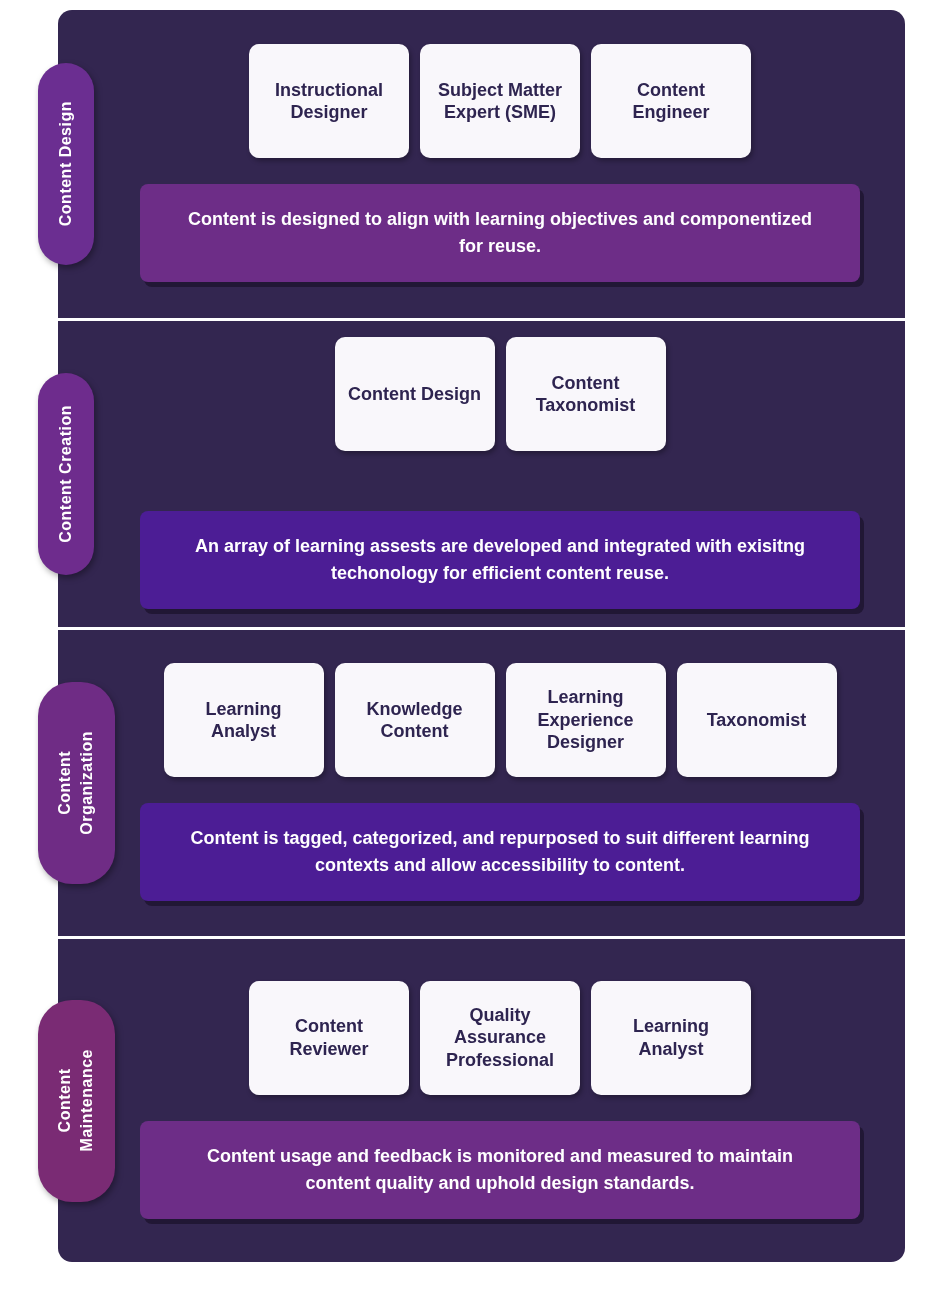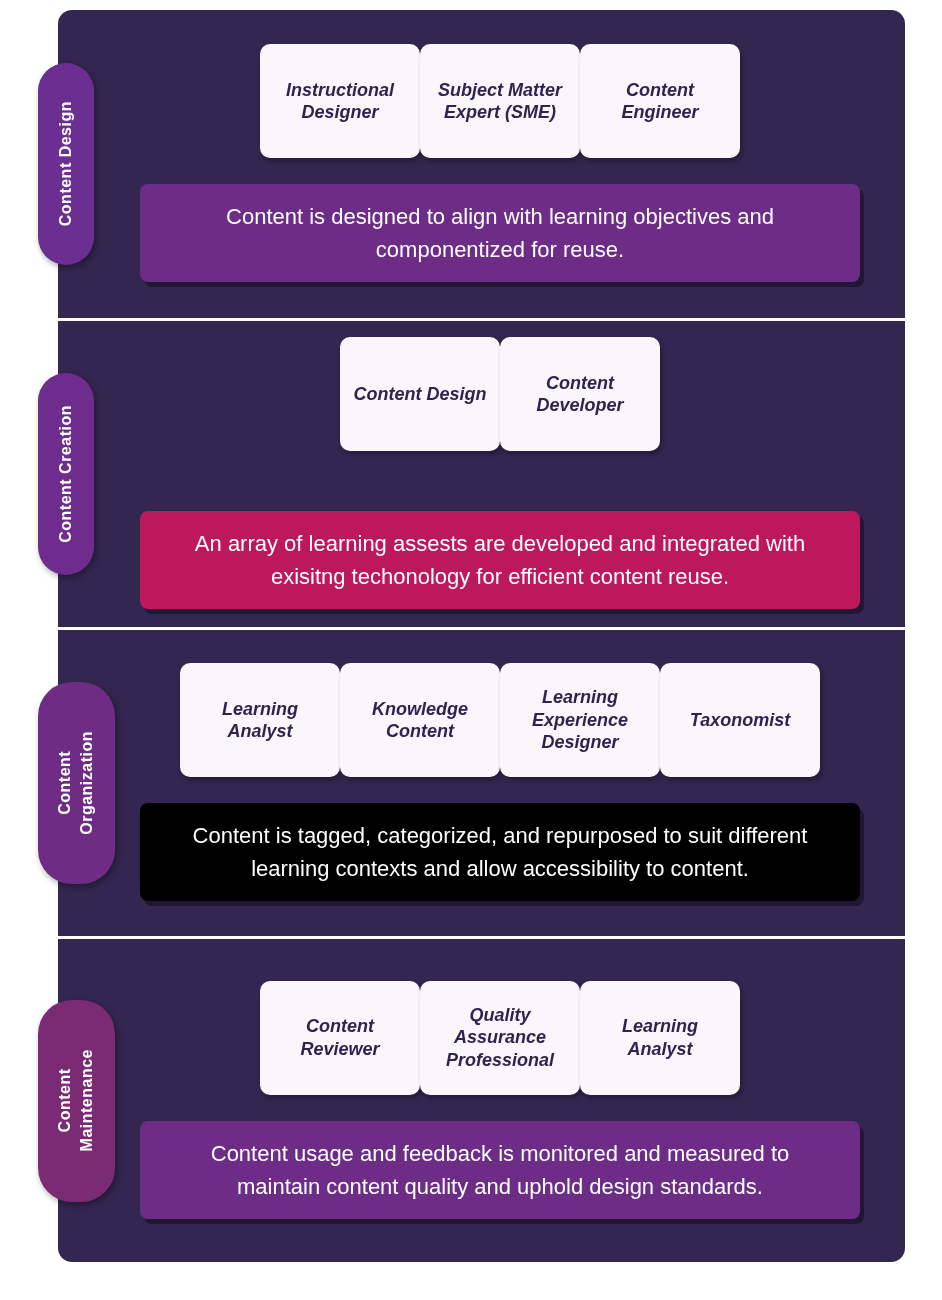--- a/index.html
+++ b/index.html
@@ -67,22 +67,22 @@
     width: 100%;
     padding: 20px 45px 22px 82px;
     display: flex;
     flex-direction: column;
     align-items: center;
     justify-content: center;
     gap: 26px;
   }
   .cards {
     display: flex;
+    gap: 11px;
     justify-content: flex-start;
-    font-style: italic;
   }
   .card {
     width: 160px;
     min-height: 114px;
     background: #f9f7fb;
     border-radius: 10px;
     display: flex;
     align-items: center;
     justify-content: center;
     text-align: center;
@@ -100,22 +100,22 @@
     min-height: 98px;
     border-radius: 8px;
     display: flex;
     align-items: center;
     justify-content: center;
     padding: 16px 40px;
     box-shadow: 4px 5px 0 rgba(15,8,25,0.5);
   }
   .desc span {
     color: #ffffff;
-    font-weight: 400;
-    font-size: 22px;
+    font-weight: 700;
+    font-size: 18px;
     line-height: 1.5;
     text-align: center;
     max-width: 680px;
     display: block;
   }
 </style>
 </head>
 <body>
 
 <div class="page">
@@ -150,24 +150,24 @@
         <div class="pill-text">
           <span>Content Creation</span>
         </div>
       </div>
       <div class="content">
         <div class="cards">
           <div class="card">
             <span>Content Design</span>
           </div>
           <div class="card">
-            <span>Content Developer</span>
-          </div>
-        </div>
-        <div class="desc" style="background: #be185d; margin-top: 34px;">
+            <span>Content Taxonomist</span>
+          </div>
+        </div>
+        <div class="desc" style="background: #4c1d95; margin-top: 34px;">
           <span>An array of learning assests are developed and integrated with exisitng techonology for efficient content reuse.</span>
         </div>
       </div>
     </div>
 
     <div class="section s2">
       <div class="pill" style="background: rgb(111, 44, 133);">
         <div class="pill-text">
           <span>Content</span>
           <span>Organization</span>
@@ -181,21 +181,21 @@
           <div class="card">
             <span>Knowledge Content</span>
           </div>
           <div class="card">
             <span>Learning Experience Designer</span>
           </div>
           <div class="card">
             <span>Taxonomist</span>
           </div>
         </div>
-        <div class="desc" style="background: #000000;">
+        <div class="desc" style="background: #4c1d95;">
           <span>Content is tagged, categorized, and repurposed to suit different learning contexts and allow accessibility to content.</span>
         </div>
       </div>
     </div>
 
     <div class="section last s3">
       <div class="pill" style="background: rgb(122, 43, 116);">
         <div class="pill-text">
           <span>Content</span>
           <span>Maintenance</span>

